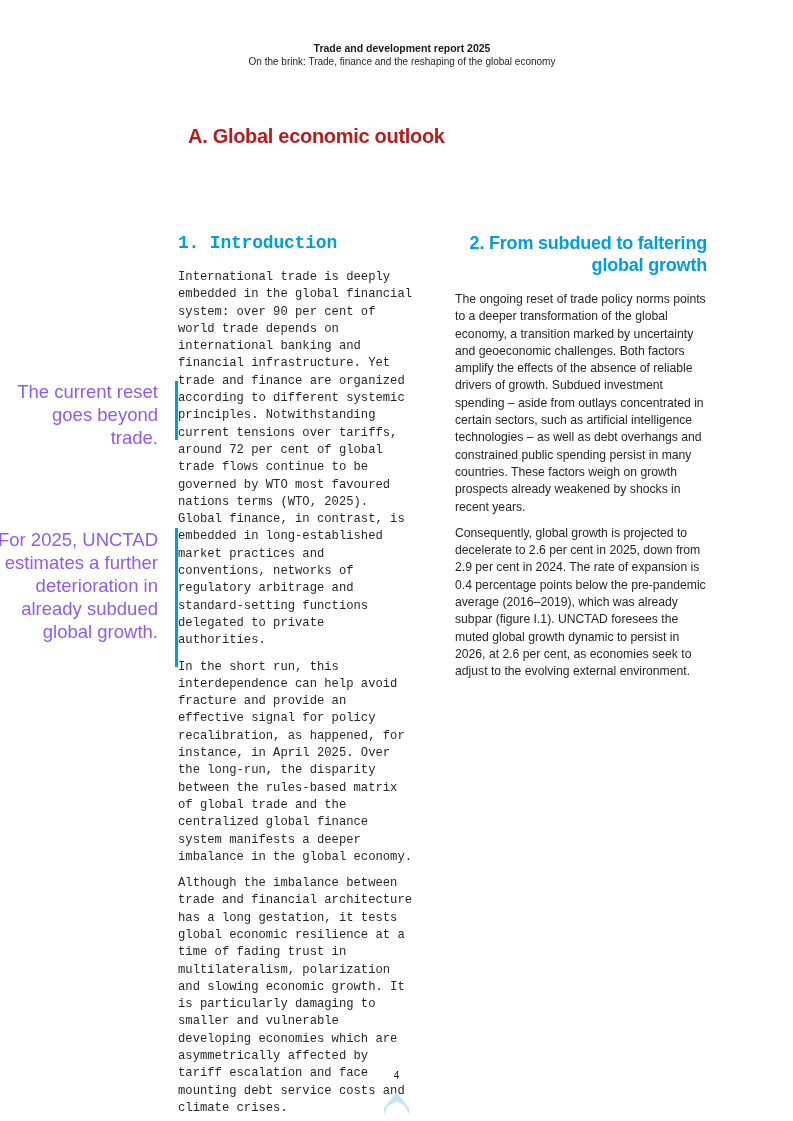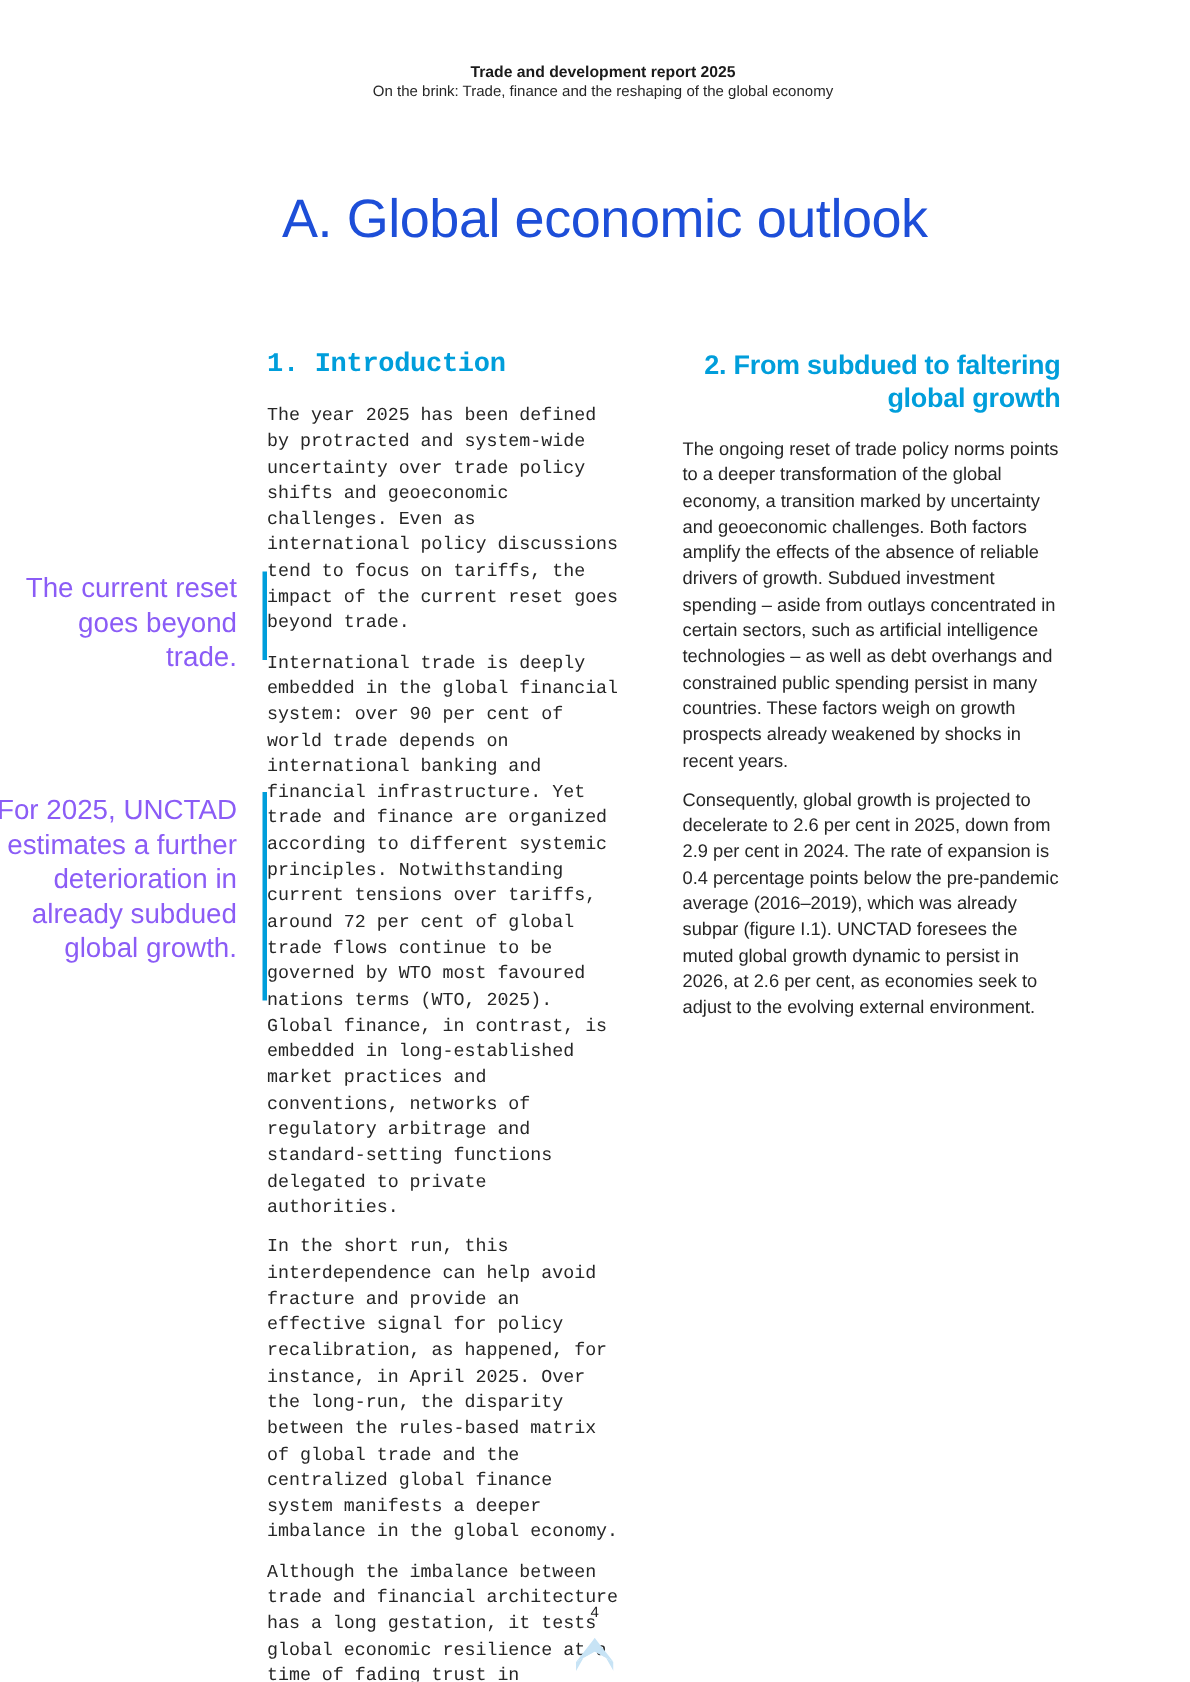--- a/index.html
+++ b/index.html
@@ -3,21 +3,21 @@
 <meta charset="utf-8">
 <style>
   html, body { margin: 0; padding: 0; background: #ffffff; }
   body { width: 793px; height: 1121px; position: relative; overflow: hidden;
          font-family: "Liberation Sans", sans-serif; color: #262626; }
   .header { position: absolute; top: 42px; left: 0; width: 716px; text-align: center; line-height: 13px; margin-left: 40px; }
   .header .title { font-size: 10.5px; font-weight: bold; color: #1a1a1a; margin-left: 8px; }
   .header .subtitle { font-size: 10px; color: #262626; margin-left: 8px; }
 
   .section-title { position: absolute; left: 188px; top: 125px; margin: 0;
-                   font-size: 36px; font-weight: normal; color: #1d4ed8; letter-spacing: -0.3px; }
+                   font-size: 20px; font-weight: bold; color: #b91c1c; letter-spacing: -0.3px; }
 
   .col { position: absolute; width: 240px; }
   .col-left { left: 178px; top: 232px; font-family: Liberation Mono, monospace; }
   .col-right { left: 455px; top: 232px; width: 252px; }
 
   .col h2 { margin: 0; font-size: 18px; font-weight: bold; color: #009edb; line-height: 22px; letter-spacing: -0.2px; }
   .col p { margin: 0 0 9px 0; font-size: 12.2px; line-height: 17.3px; color: #262626; }
   .col-left h2 { margin-bottom: 15px; }
   .col-right h2 { margin-bottom: 15px; text-align: right; }
 
@@ -45,21 +45,20 @@
 <h1 class="section-title">A. Global economic outlook</h1>
 
 <div class="pullquote pq1">The current reset goes beyond trade.</div>
 <div class="bar bar1"></div>
 
 <div class="pullquote pq2">For 2025, UNCTAD estimates a further deterioration in already subdued global growth.</div>
 <div class="bar bar2"></div>
 
 <div class="col col-left">
   <h2>1. Introduction</h2>
-  <p>The year 2025 has been defined by protracted and system-wide uncertainty over trade policy shifts and geoeconomic challenges. Even as international policy discussions tend to focus on tariffs, the impact of the current reset goes beyond trade.</p>
   <p>International trade is deeply embedded in the global financial system: over 90 per cent of world trade depends on international banking and financial infrastructure. Yet trade and finance are organized according to different systemic principles. Notwithstanding current tensions over tariffs, around 72 per cent of global trade flows continue to be governed by WTO most favoured nations terms (WTO, 2025). Global finance, in contrast, is embedded in long-established market practices and conventions, networks of regulatory arbitrage and standard-setting functions delegated to private authorities.</p>
   <p>In the short run, this interdependence can help avoid fracture and provide an effective signal for policy recalibration, as happened, for instance, in April 2025. Over the long-run, the disparity between the rules-based matrix of global trade and the centralized global finance system manifests a deeper imbalance in the global economy.</p>
   <p>Although the imbalance between trade and financial architecture has a long gestation, it tests global economic resilience at a time of fading trust in multilateralism, polarization and slowing economic growth. It is particularly damaging to smaller and vulnerable developing economies which are asymmetrically affected by tariff escalation and face mounting debt service costs and climate crises.</p>
 </div>
 
 <div class="col col-right">
   <h2>2. From subdued to faltering global growth</h2>
   <p>The ongoing reset of trade policy norms points to a deeper transformation of the global economy, a transition marked by uncertainty and geoeconomic challenges. Both factors amplify the effects of the absence of reliable drivers of growth. Subdued investment spending – aside from outlays concentrated in certain sectors, such as artificial intelligence technologies – as well as debt overhangs and constrained public spending persist in many countries. These factors weigh on growth prospects already weakened by shocks in recent years.</p>
   <p>Consequently, global growth is projected to decelerate to 2.6 per cent in 2025, down from 2.9 per cent in 2024. The rate of expansion is 0.4 percentage points below the pre-pandemic average (2016–2019), which was already subpar (figure I.1). UNCTAD foresees the muted global growth dynamic to persist in 2026, at 2.6 per cent, as economies seek to adjust to the evolving external environment.</p>
 </div>

